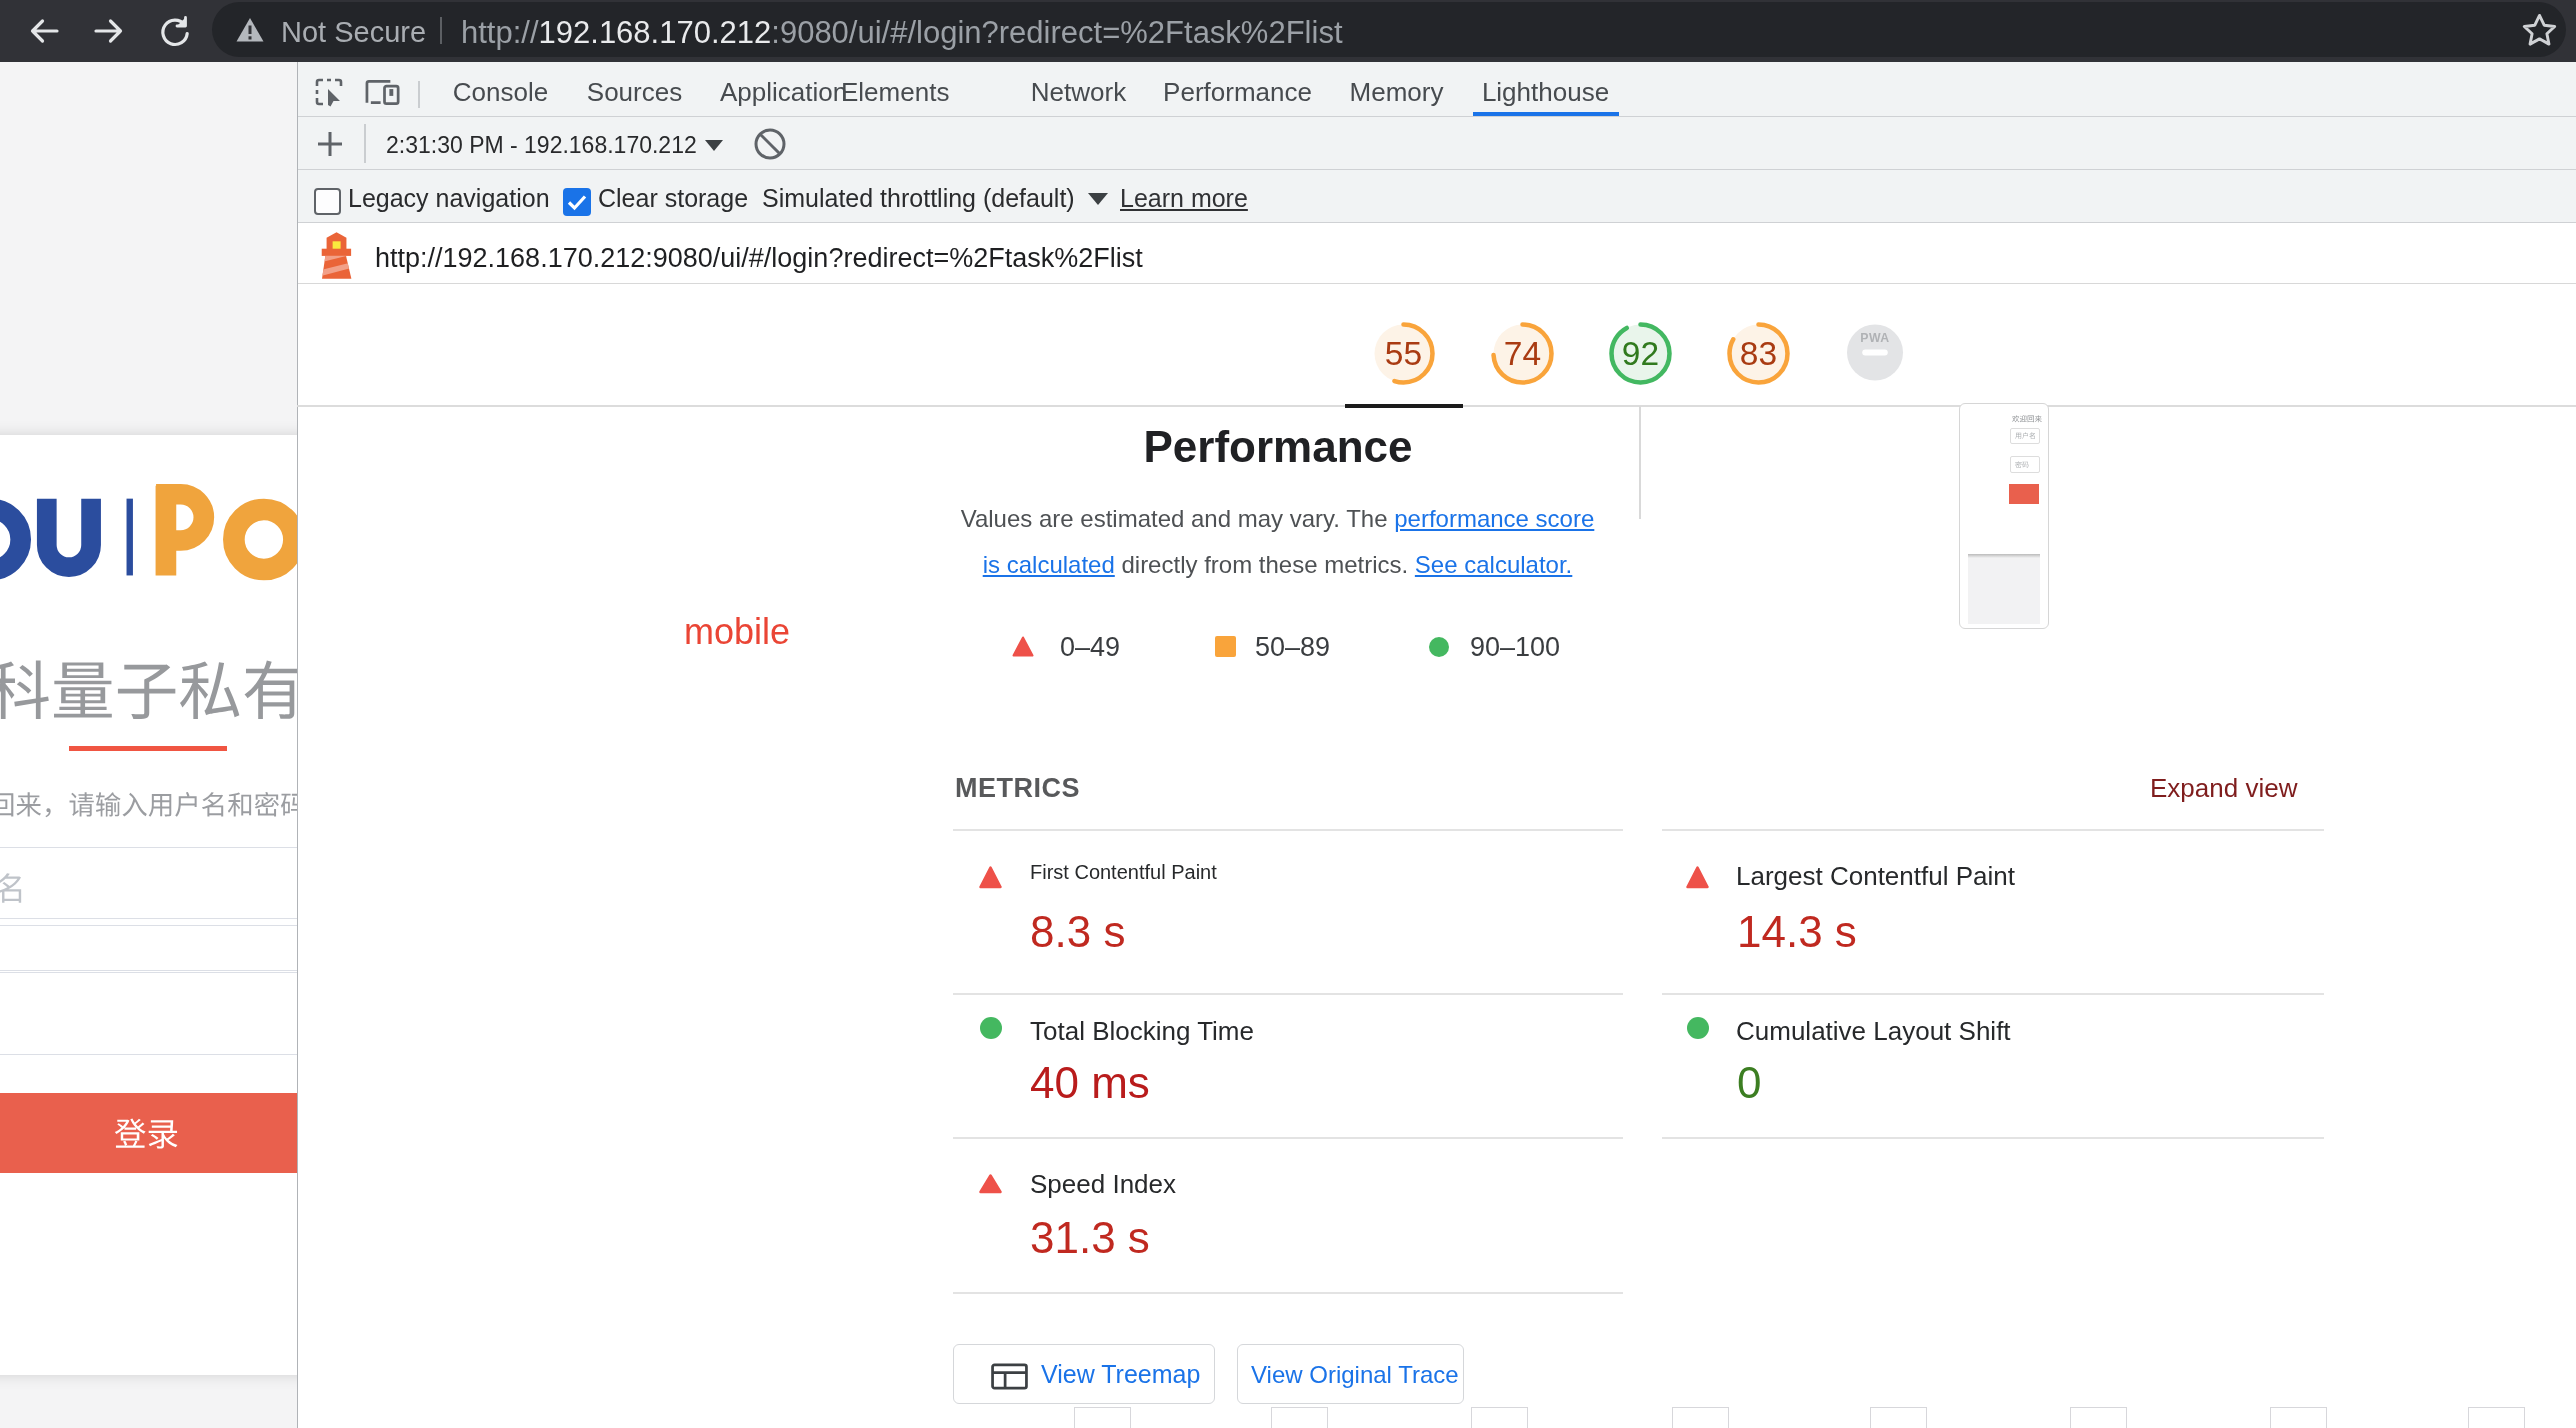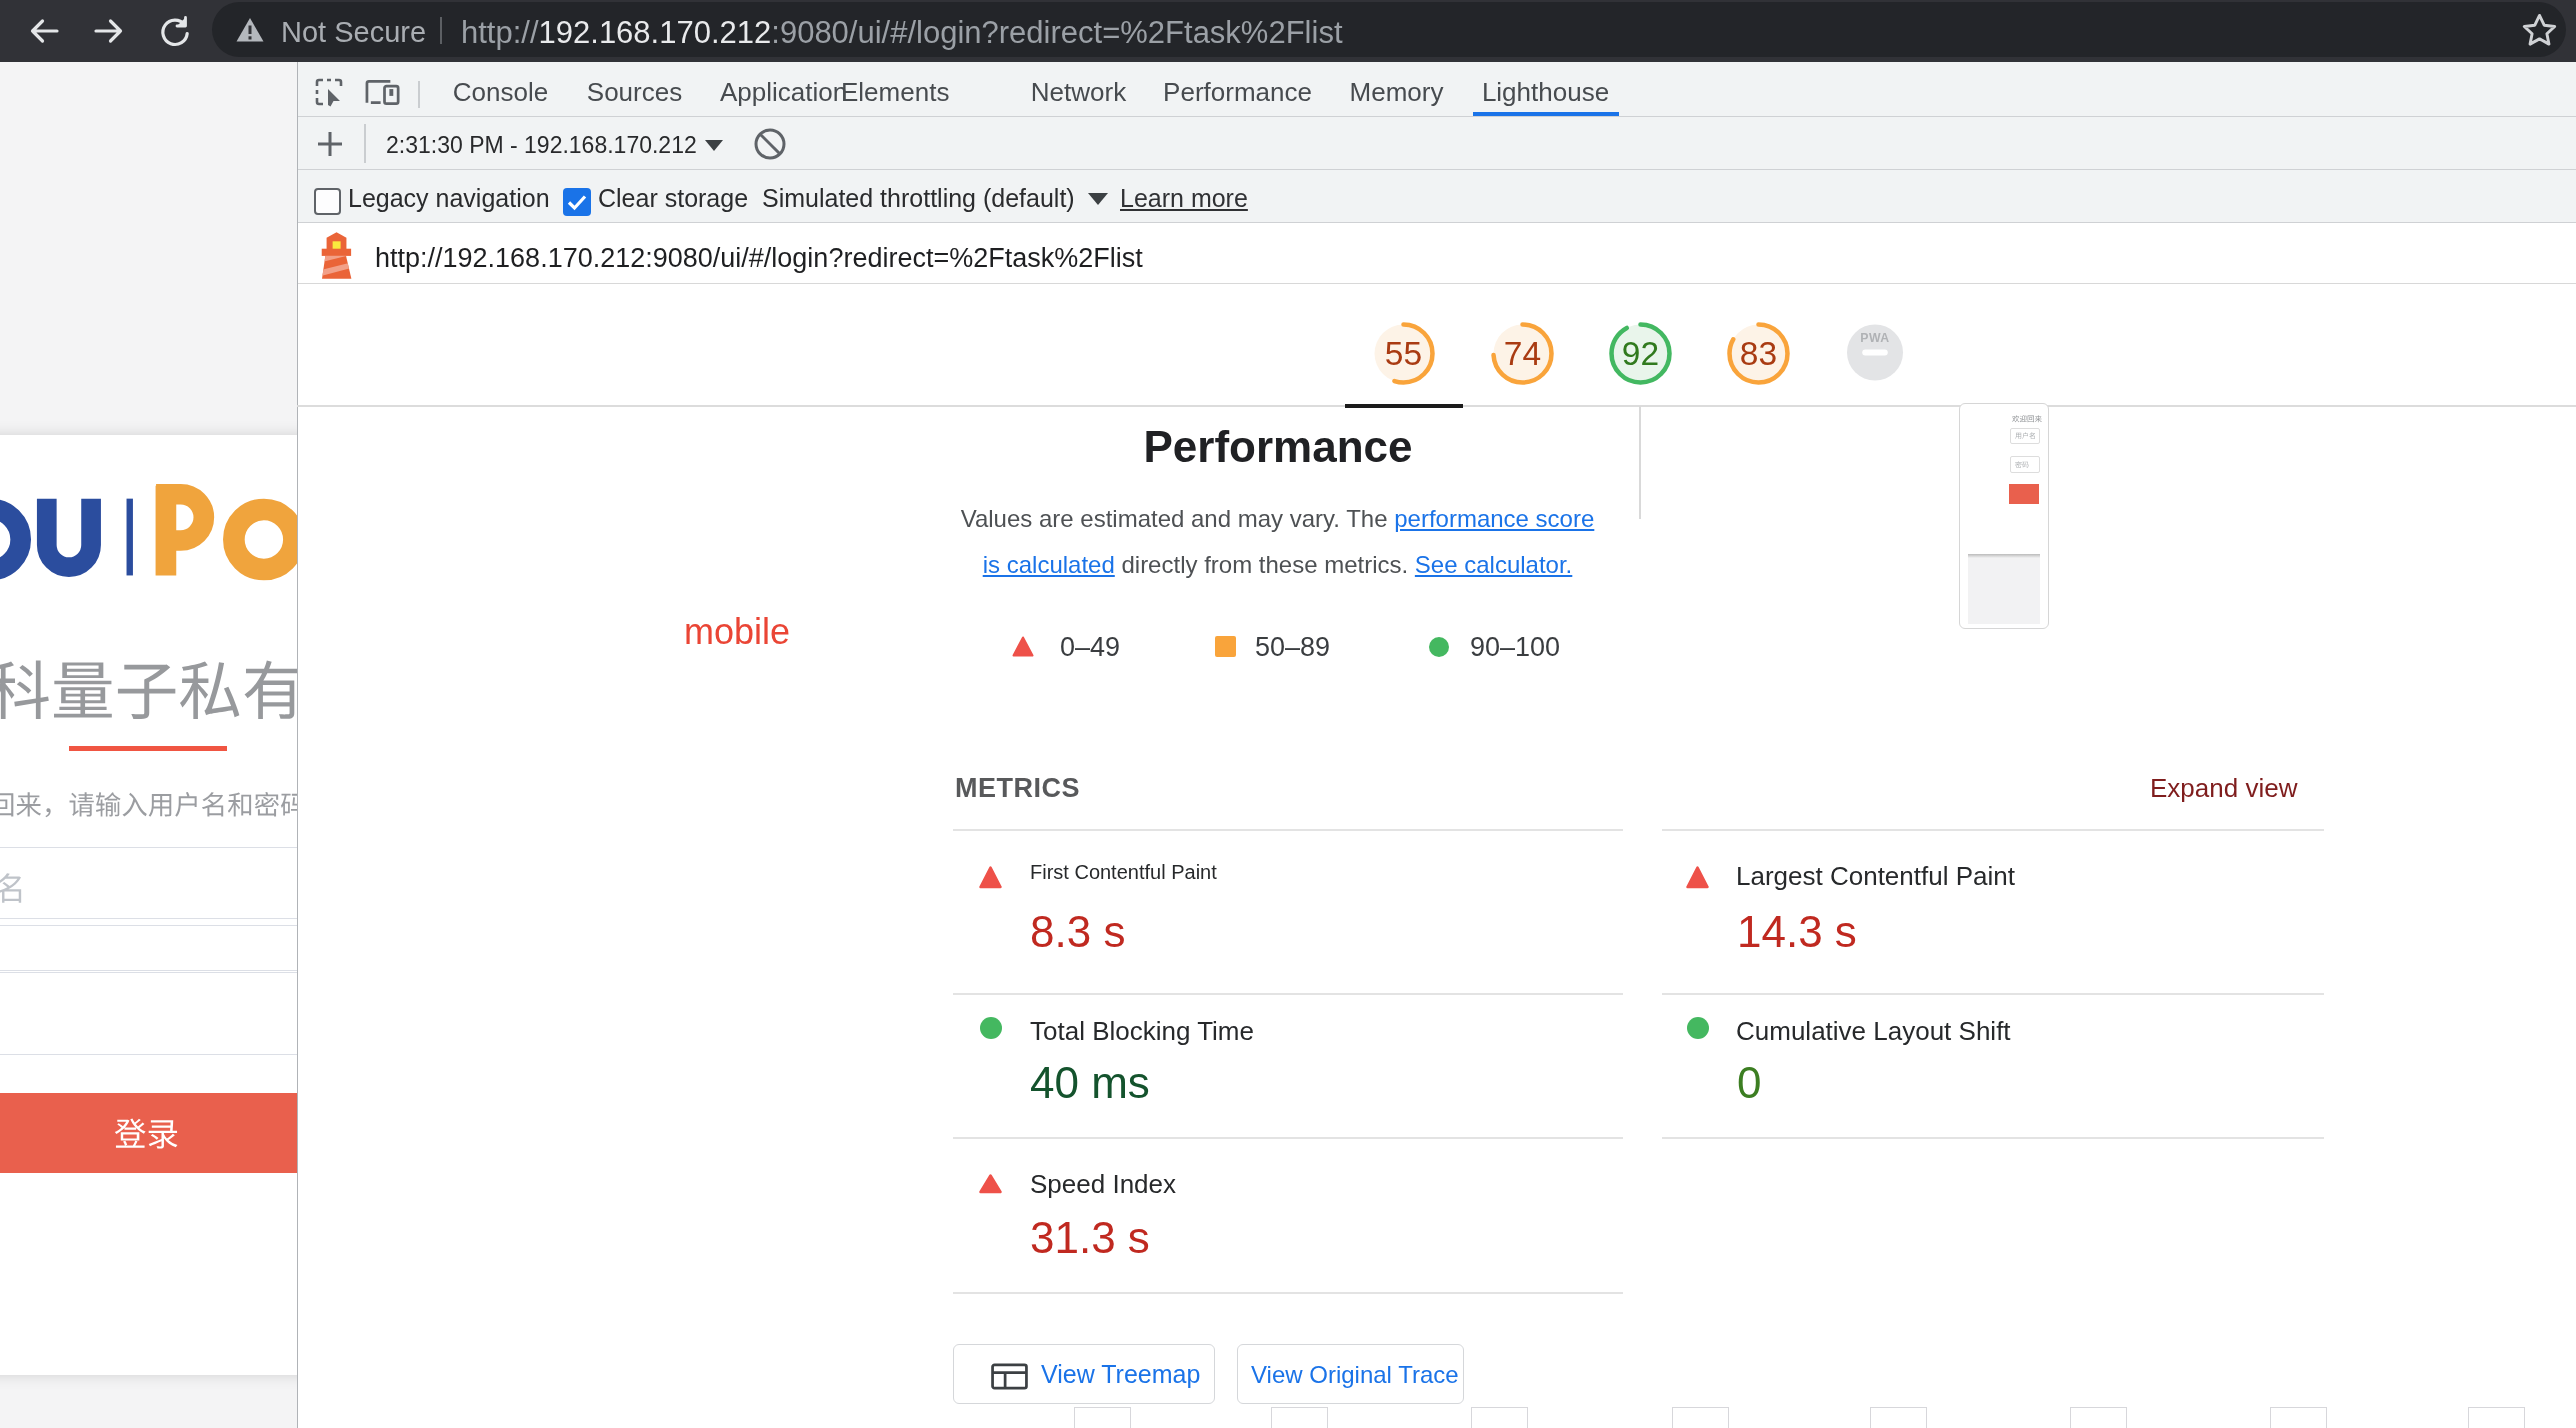--- a/index.html
+++ b/index.html
@@ -210,21 +210,21 @@
   </svg>
 <div class="abs" style="left:1030px;top:861px;font-size:20px;color:#27292b">First Contentful Paint</div>
 <div class="abs" style="left:1030px;top:907px;font-size:44px;color:#c02920">8.3&nbsp;s</div>
 <svg class="abs" style="left:1686px;top:866px" width="23" height="23" viewBox="0 0 23 23">
     <path d="M11.5 1.5 L21.5 21 H1.5 Z" fill="#ee5149" stroke="#ee5149" stroke-width="2.5" stroke-linejoin="round"></path>
   </svg>
 <div class="abs" style="left:1736px;top:861px;font-size:26px;color:#27292b">Largest Contentful Paint</div>
 <div class="abs" style="left:1737px;top:907px;font-size:44px;color:#c02920">14.3&nbsp;s</div>
 <div class="abs" style="left:980px;top:1017px;width:22px;height:22px;background:#44b860;border-radius:50%"></div>
 <div class="abs" style="left:1030px;top:1016px;font-size:26px;color:#27292b">Total Blocking Time</div>
-<div class="abs" style="left:1030px;top:1058px;font-size:44px;color:#14532d">40&nbsp;ms</div>
+<div class="abs" style="left:1030px;top:1058px;font-size:44px;color:#b91c1c">40&nbsp;ms</div>
 <div class="abs" style="left:1687px;top:1017px;width:22px;height:22px;background:#44b860;border-radius:50%"></div>
 <div class="abs" style="left:1736px;top:1016px;font-size:26px;color:#27292b">Cumulative Layout Shift</div>
 <div class="abs" style="left:1737px;top:1058px;font-size:44px;color:#3c7e22">0</div>
 <svg class="abs" style="left:979px;top:1174px" width="23" height="20" viewBox="0 0 23 20">
     <path d="M11.5 1.5 L21.5 18 H1.5 Z" fill="#ee5149" stroke="#ee5149" stroke-width="2.5" stroke-linejoin="round"></path>
   </svg>
 <div class="abs" style="left:1030px;top:1169px;font-size:26px;color:#27292b">Speed Index</div>
 <div class="abs" style="left:1030px;top:1213px;font-size:44px;color:#c02920">31.3&nbsp;s</div>
 <div class="abs" style="left:953px;top:1344px;width:262px;height:60px;border:1.5px solid #d5d7da;border-radius:6px"></div>
 <svg class="abs" style="left:991px;top:1363px" width="37" height="27" fill="none" stroke="#3c4043" stroke-width="2.8" viewBox="0 0 38 27">

